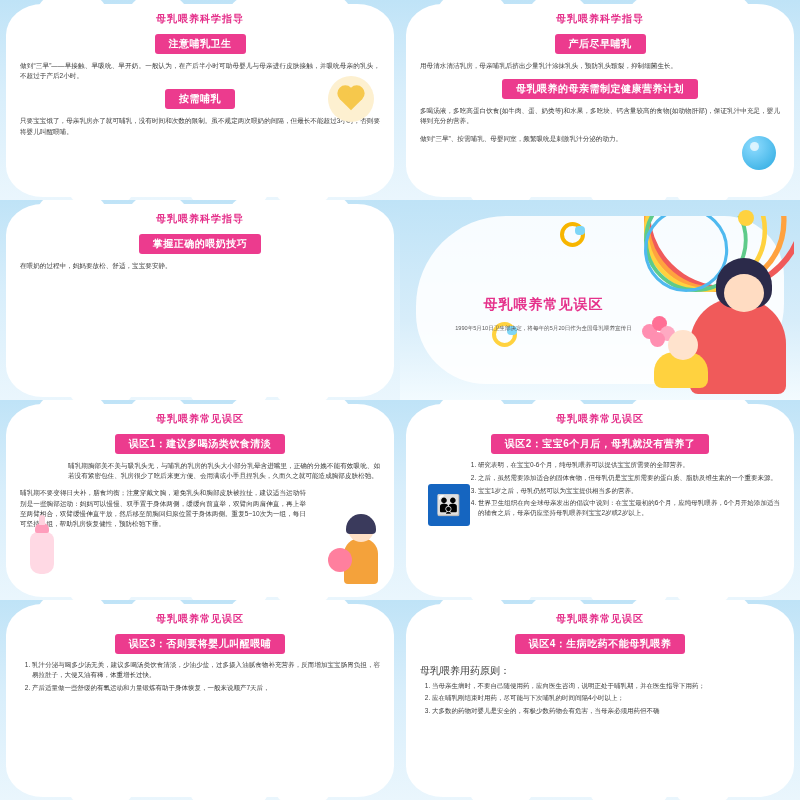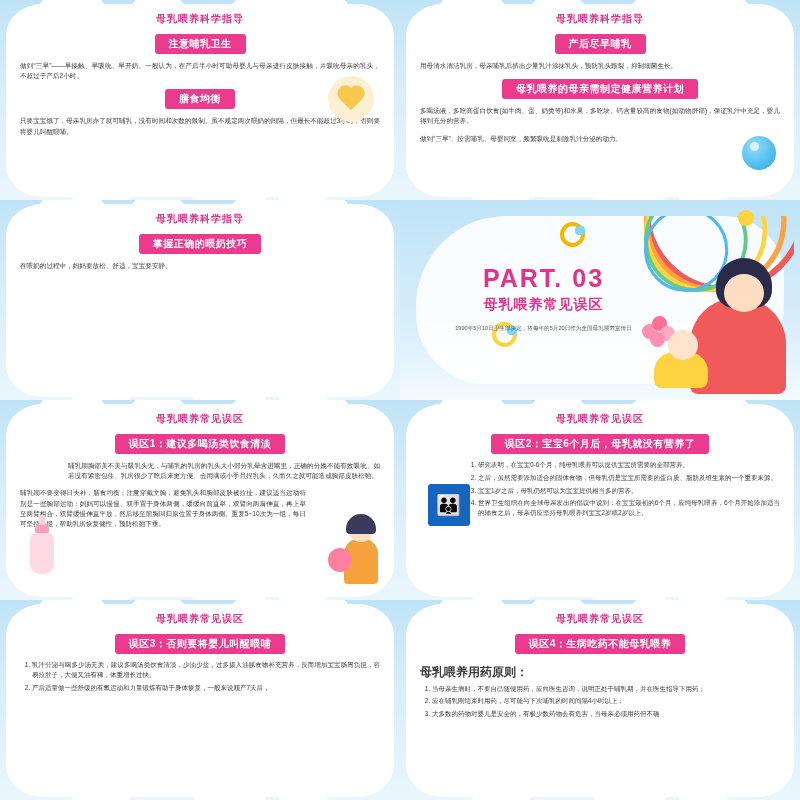--- a/index.html
+++ b/index.html
@@ -161,21 +161,21 @@
         <span class="bump b4"></span>
         <span class="bump b5"></span>
     </div>
     <div class="inner">
       <div class="title">母乳喂养科学指导</div>
       <div class="tagwrap">
         <span class="tag">注意哺乳卫生</span>
       </div>
       <div class="body">做到“三早”——早接触、早吸吮、早开奶。一般认为，在产后半小时可助母婴儿与母亲进行皮肤接触，并吸吮母亲的乳头，不超过于产后2小时。</div>
       <div class="tagwrap">
-        <span class="tag">膳食均衡</span>
+        <span class="tag">按需哺乳</span>
       </div>
       <div class="body">只要宝宝饿了，母亲乳房亦了就可哺乳，没有时间和次数的限制。虽不规定两次喂奶的间隔，但最长不能超过3小时，否则要将婴儿叫醒喂哺。</div>
     </div>
     <div class="deco heart-badge">
         <span class="heart"></span>
       </div>
   </div>
 
   <div class="slide">
     <div class="card">
@@ -232,21 +232,20 @@
       <div class="pacifier" style="left:160px;top:22px;">
         <span class="pac-ring"></span>
           <span class="pac-nip"></span>
       </div>
       <div class="pacifier" style="left:92px;top:122px;">
         <span class="pac-ring" style="border-color:#ffd23f;"></span>
           <span class="pac-nip" style="background:#7ed6f7;"></span>
       </div>
       <div class="sun"></div>
 
-      <div class="part-num">PART. 03</div>
       <div class="part-title">母乳喂养常见误区</div>
       <div class="part-sub">1990年5月10日卫生部决定，将每年的5月20日作为全国母乳喂养宣传日</div>
 
       <div class="mom-illu">
         <div class="mom-body"></div>
         <div class="mom-hair"></div>
         <div class="mom-face"></div>
         <div class="flower">
             <span style="left:0;top:8px;"></span>
             <span style="left:10px;top:0;background:#ff6f95;"></span>
@@ -336,21 +335,21 @@
         <span class="bump b2"></span>
         <span class="bump b3"></span>
         <span class="bump b4"></span>
         <span class="bump b5"></span>
     </div>
     <div class="inner">
       <div class="title">母乳喂养常见误区</div>
       <div class="tagwrap">
         <span class="tag">误区4：生病吃药不能母乳喂养</span>
       </div>
-      <div class="body" style="font-weight:bold;font-size:12px;margin-top:9px;">母乳喂养用药原则：</div>
+      <div class="body" style="font-weight:normal;font-size:10px;margin-top:9px;">母乳喂养用药原则：</div>
       <ol class="body" style="margin-top:2px;">
         <li>当母亲生病时，不要自己随便用药，应向医生咨询，说明正处于哺乳期，并在医生指导下用药；</li>
         <li>应在哺乳刚结束时用药，尽可能与下次哺乳的时间间隔4小时以上；</li>
         <li>大多数的药物对婴儿是安全的，有极少数药物会有危害，当母亲必须用药但不确</li>
       </ol>
     </div>
   </div>
 
 </div>
 

